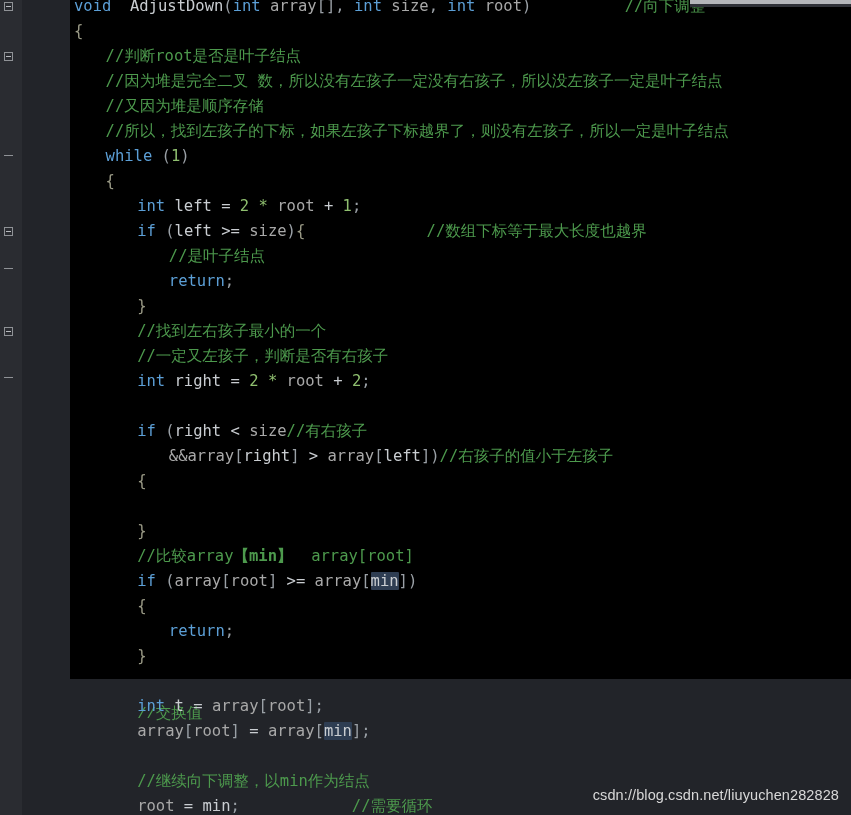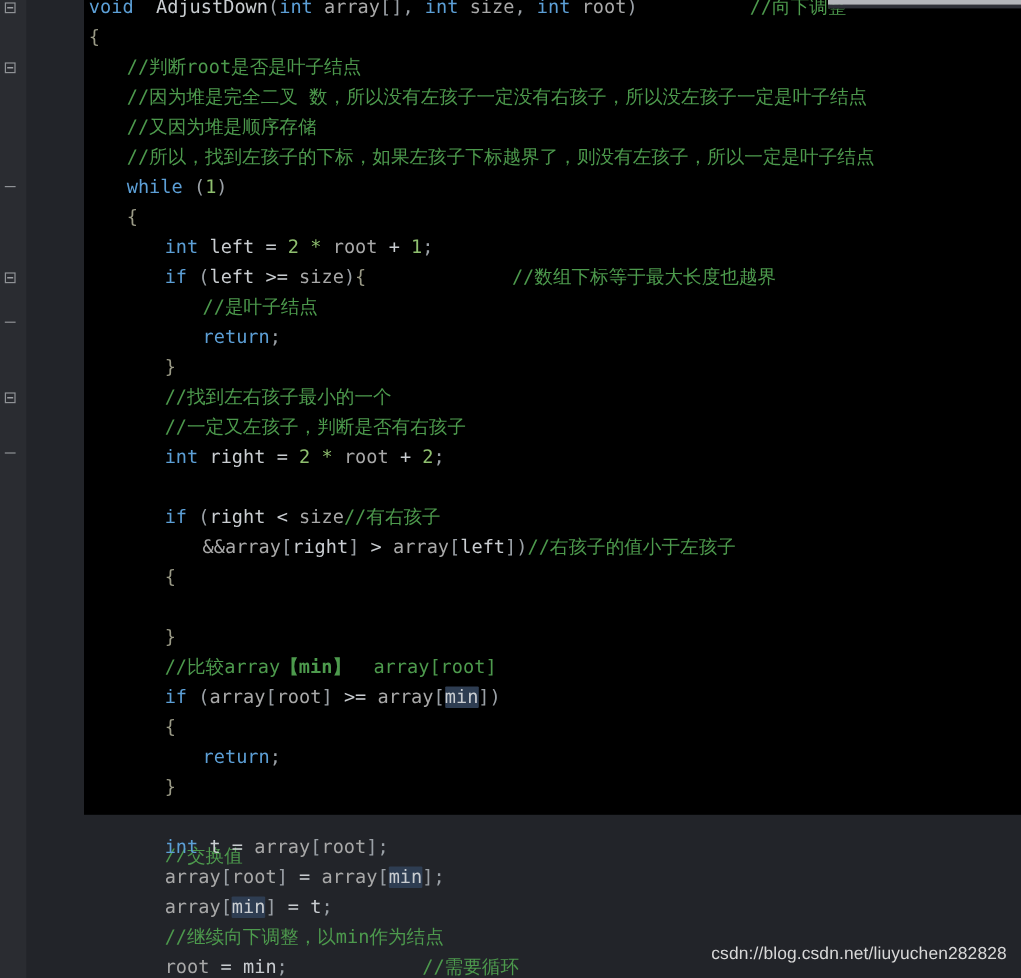--- a/index.html
+++ b/index.html
@@ -162,21 +162,20 @@
       <div class="code-line" style="top: 469px; padding-left: 67.2px;"><span class="tok-brace">{</span></div>
       <div class="code-line" style="top: 519px; padding-left: 67.2px;"><span class="tok-brace">}</span></div>
       <div class="code-line" style="top: 544px; padding-left: 67.2px;"><span class="tok-cmt">//比较array</span><span class="tok-cmt" style="font-weight: bold;">【</span><span class="tok-cmt" style="font-weight: bold;">min</span><span class="tok-cmt" style="font-weight: bold;">】</span><span class="tok-cmt">  array[root]</span></div>
       <div class="code-line" style="top: 569px; padding-left: 67.2px;"><span class="tok-kw">if</span><span class=""> </span><span class="tok-punct">(</span><span class="tok-id">array</span><span class="tok-punct">[</span><span class="tok-id">root</span><span class="tok-punct">]</span><span class=""> </span><span class="tok-op">&gt;=</span><span class=""> </span><span class="tok-id">array</span><span class="tok-punct">[</span><span class="tok-var tok-hl">min</span><span class="tok-punct">])</span></div>
       <div class="code-line" style="top: 594px; padding-left: 67.2px;"><span class="tok-brace">{</span></div>
       <div class="code-line" style="top: 619px; padding-left: 98.8px;"><span class="tok-kw">return</span><span class="tok-punct">;</span></div>
       <div class="code-line" style="top: 644px; padding-left: 67.2px;"><span class="tok-brace">}</span></div>
       <div class="code-line" style="top: 702px; padding-left: 67.2px; font-family: Liberation Mono, monospace;"><span class="tok-cmt">//交换值</span></div>
       <div class="code-line" style="top: 694px; padding-left: 67.2px;"><span class="tok-kw">int</span><span class=""> </span><span class="tok-var">t</span><span class="tok-op"> = </span><span class="tok-id">array</span><span class="tok-punct">[</span><span class="tok-id">root</span><span class="tok-punct">]</span><span class="tok-punct">;</span></div>
       <div class="code-line" style="top: 719px; padding-left: 67.2px;"><span class="tok-id">array</span><span class="tok-punct">[</span><span class="tok-id">root</span><span class="tok-punct">]</span><span class="tok-op"> = </span><span class="tok-id">array</span><span class="tok-punct">[</span><span class="tok-var tok-hl">min</span><span class="tok-punct">]</span><span class="tok-punct">;</span></div>
-      <div class="code-line" style="top: 744px; padding-left: 67.2px;"><span class="tok-id">array</span><span class="tok-punct">[</span><span class="tok-var tok-hl">min</span><span class="tok-punct">]</span><span class="tok-op"> = </span><span class="tok-var">t</span><span class="tok-punct">;</span></div>
       <div class="code-line" style="top: 769px; padding-left: 67.2px;"><span class="tok-cmt">//继续向下调整，以min作为结点</span></div>
       <div class="code-line" style="top: 794px; padding-left: 67.2px;"><span class="tok-id">root</span><span class="tok-op"> = </span><span class="tok-var">min</span><span class="tok-punct">;</span><span class="">            </span><span class="tok-cmt">//需要循环</span></div>
     </div>
 
   <div id="top-strip"></div>
   <div id="top-strip-shadow"></div>
 
   <div id="watermark">csdn://blog.csdn.net/liuyuchen282828</div>
 
 </div>

